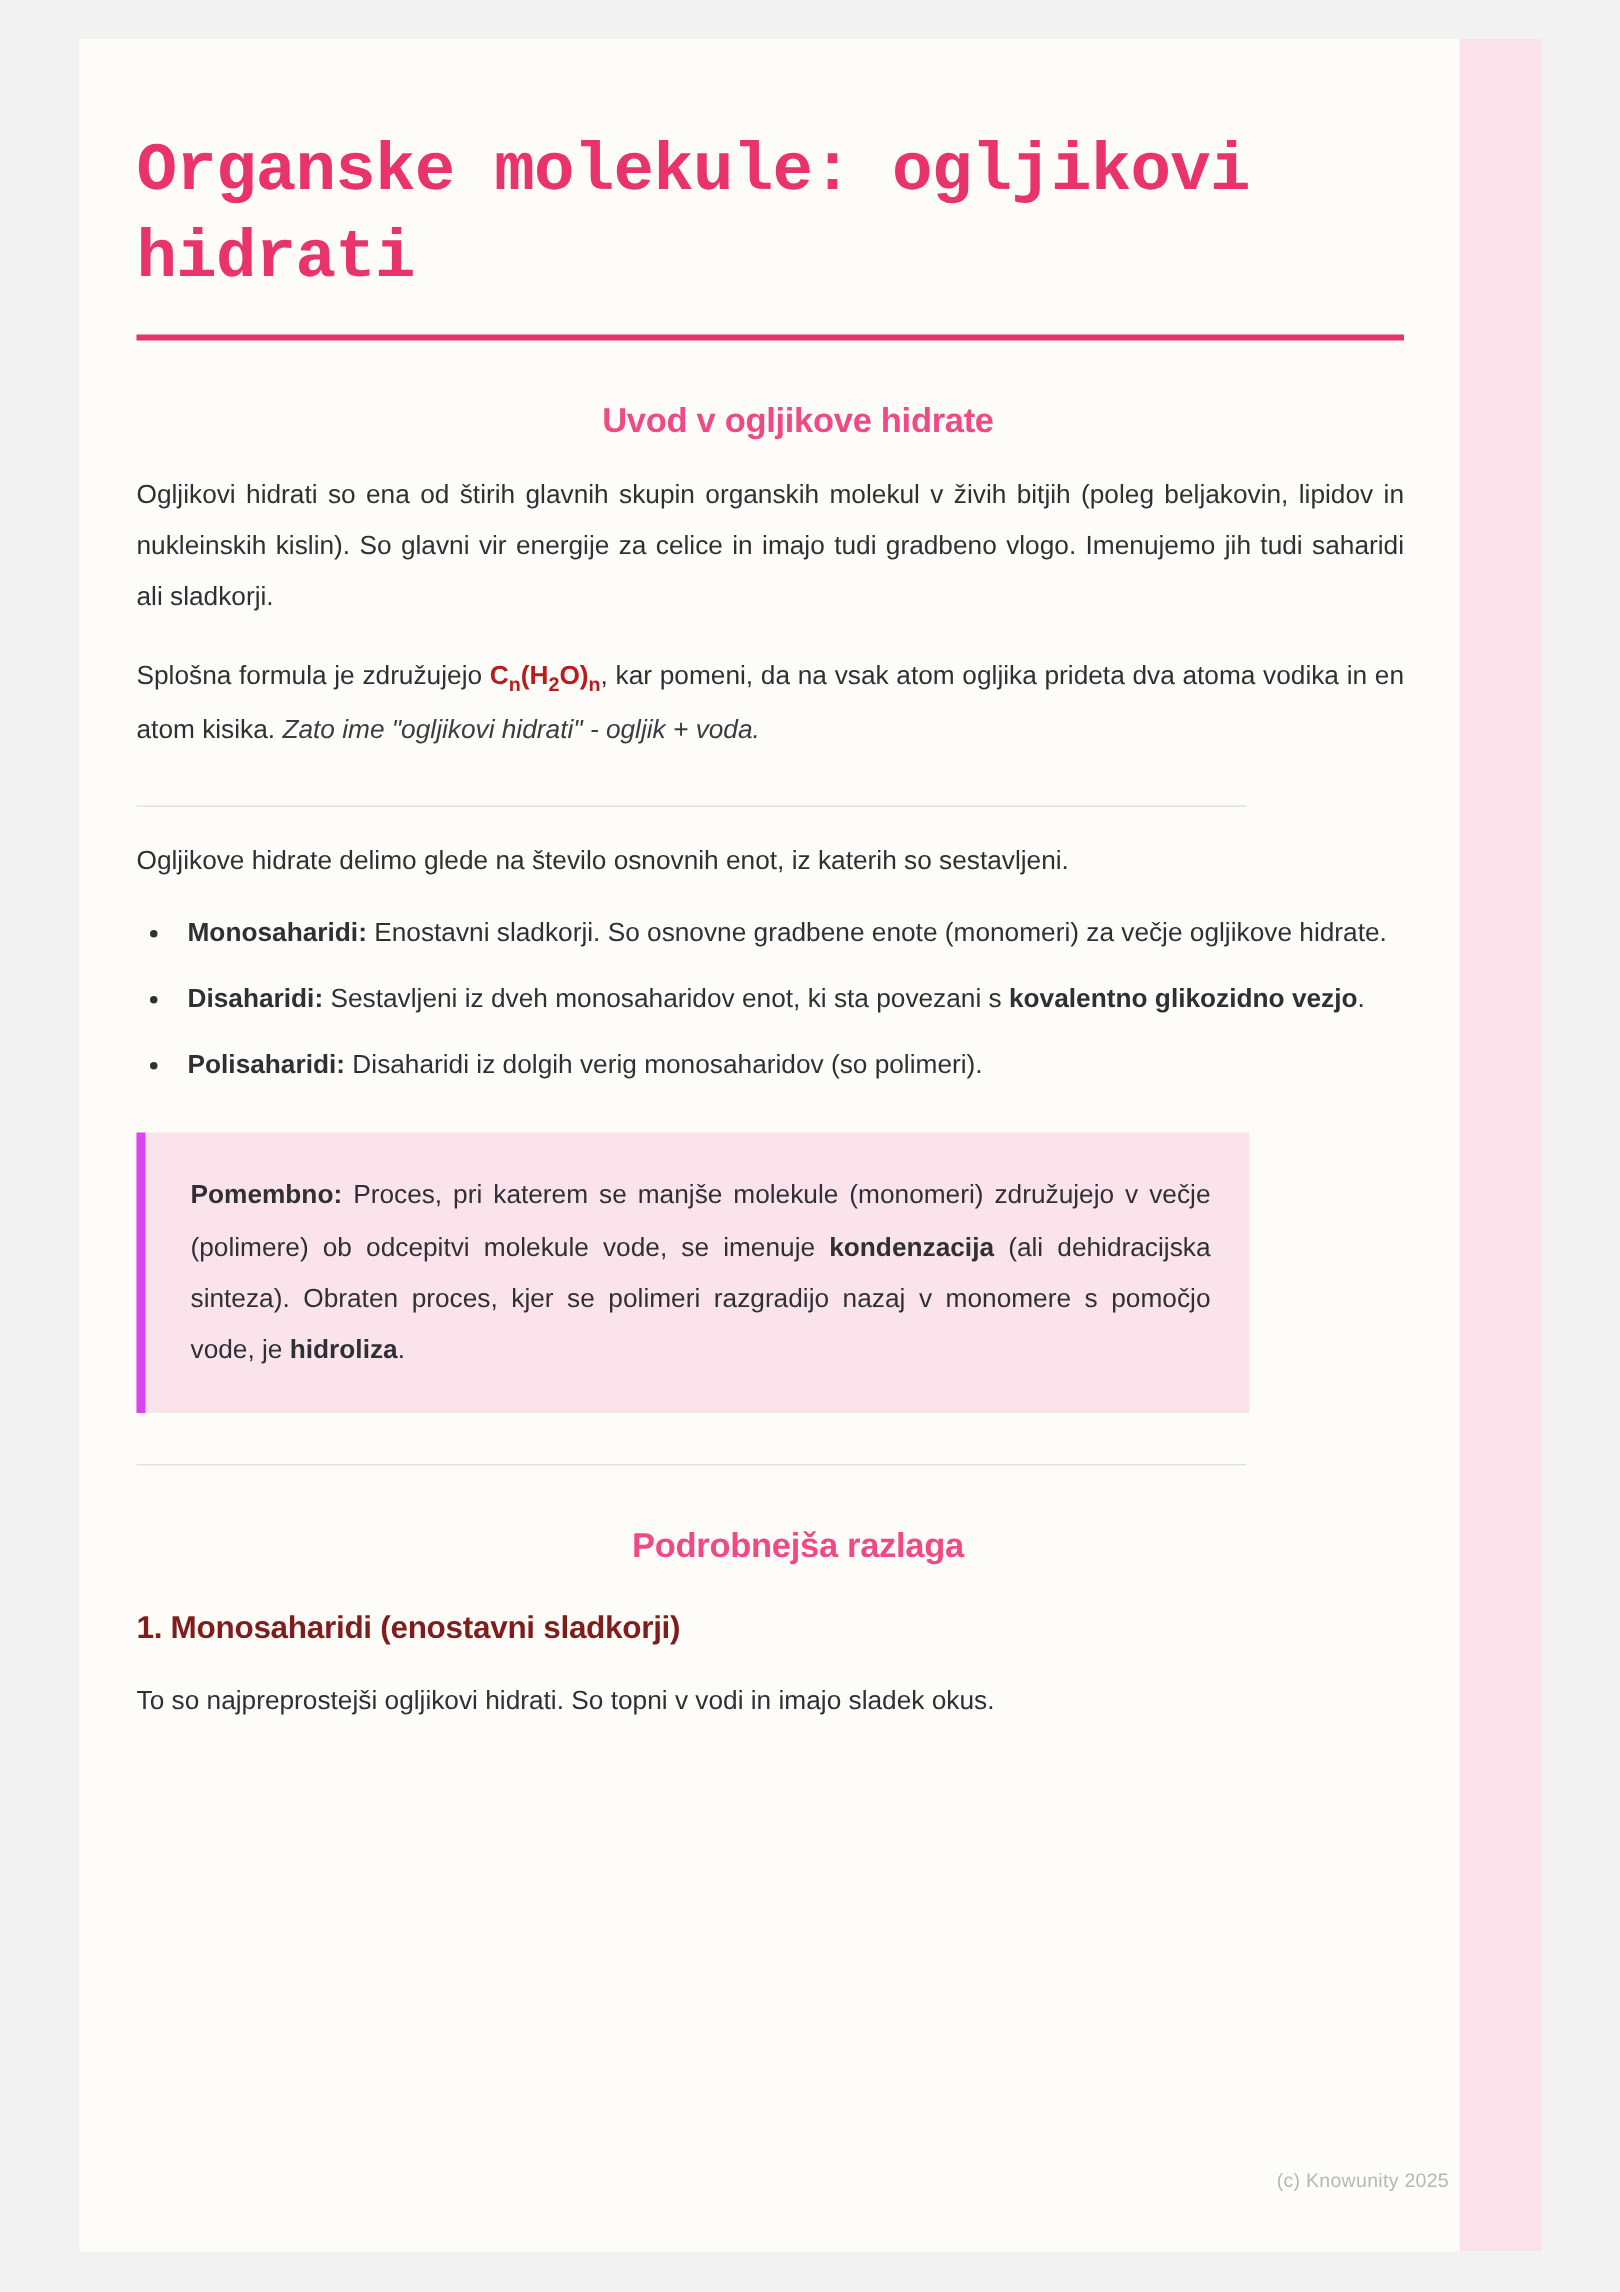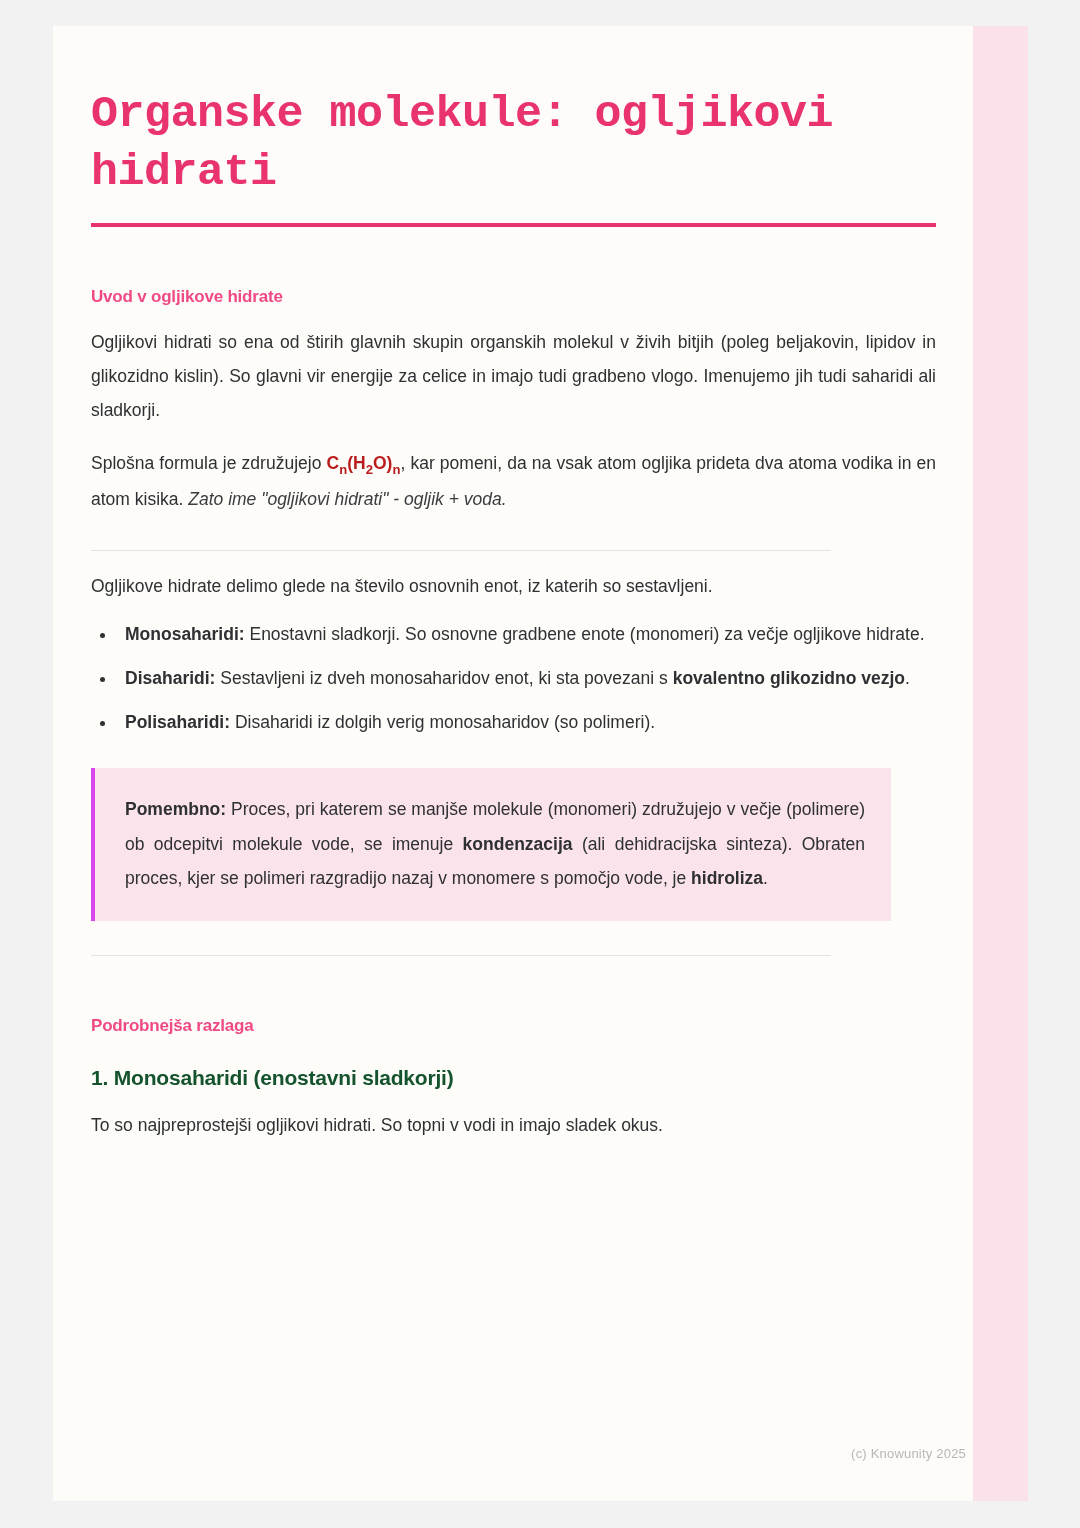--- a/index.html
+++ b/index.html
@@ -49,27 +49,28 @@
     font-family: Liberation Mono, monospace;
   }
   .title-rule {
     margin-top: 22px;
     width: 845px;
     height: 4px;
     background: #e8336d;
   }
   h2.section {
     color: #ef4a86;
-    font-size: 17px;
+    font-size: 23px;
     font-weight: bold;
-    margin: 60px 0 0 0;
+    margin: 40px 0 0 0;
     letter-spacing: -0.2px;
+    text-align: center;
   }
   h3.subsection {
-    color: #14532d;
+    color: #7f1d1d;
     font-size: 21px;
     font-weight: bold;
     margin: 30px 0 0 0;
     letter-spacing: -0.2px;
   }
   p.body {
     color: #2f3033;
     font-size: 17.5px;
     line-height: 1.95;
     margin: 18px 0 0 0;
@@ -104,23 +105,23 @@
   }
   ul.bullets li b { font-weight: bold; }
   .divider {
     margin-top: 34px;
     width: 740px;
     height: 1px;
     background: #e2e2e2;
   }
   .callout {
     margin-top: 30px;
-    width: 800px;
+    width: 742px;
     background: #fbe3ec;
-    border-left: 4px solid #d946ef;
+    border-left: 6px solid #d946ef;
     padding: 24px 26px 26px 30px;
     box-sizing: border-box;
   }
   .callout p {
     margin: 0;
     color: #2f3033;
     font-size: 17.5px;
     line-height: 1.95;
     text-align: justify;
   }
@@ -139,21 +140,21 @@
 
 <div class="page">
   <div class="page-edge"></div>
 
   <div class="page-inner">
 
     <h1 class="doc-title">Organske molekule: ogljikovi hidrati</h1>
     <div class="title-rule"></div>
 
     <h2 class="section">Uvod v ogljikove hidrate</h2>
-    <p class="body">Ogljikovi hidrati so ena od štirih glavnih skupin organskih molekul v živih bitjih (poleg beljakovin, lipidov in glikozidno kislin). So glavni vir energije za celice in imajo tudi gradbeno vlogo. Imenujemo jih tudi saharidi ali sladkorji.</p>
+    <p class="body">Ogljikovi hidrati so ena od štirih glavnih skupin organskih molekul v živih bitjih (poleg beljakovin, lipidov in nukleinskih kislin). So glavni vir energije za celice in imajo tudi gradbeno vlogo. Imenujemo jih tudi saharidi ali sladkorji.</p>
 
     <p class="body">
       <span>Splošna formula je združujejo </span><span class="formula">C<sub>n</sub>(H<sub>2</sub>O)<sub>n</sub></span><span>, kar pomeni, da na vsak atom ogljika prideta dva atoma vodika in en atom kisika. </span><em class="note">Zato ime "ogljikovi hidrati" - ogljik + voda.</em>
     </p>
 
     <div class="divider"></div>
 
     <p class="body">Ogljikove hidrate delimo glede na število osnovnih enot, iz katerih so sestavljeni.</p>
 
     <ul class="bullets">

